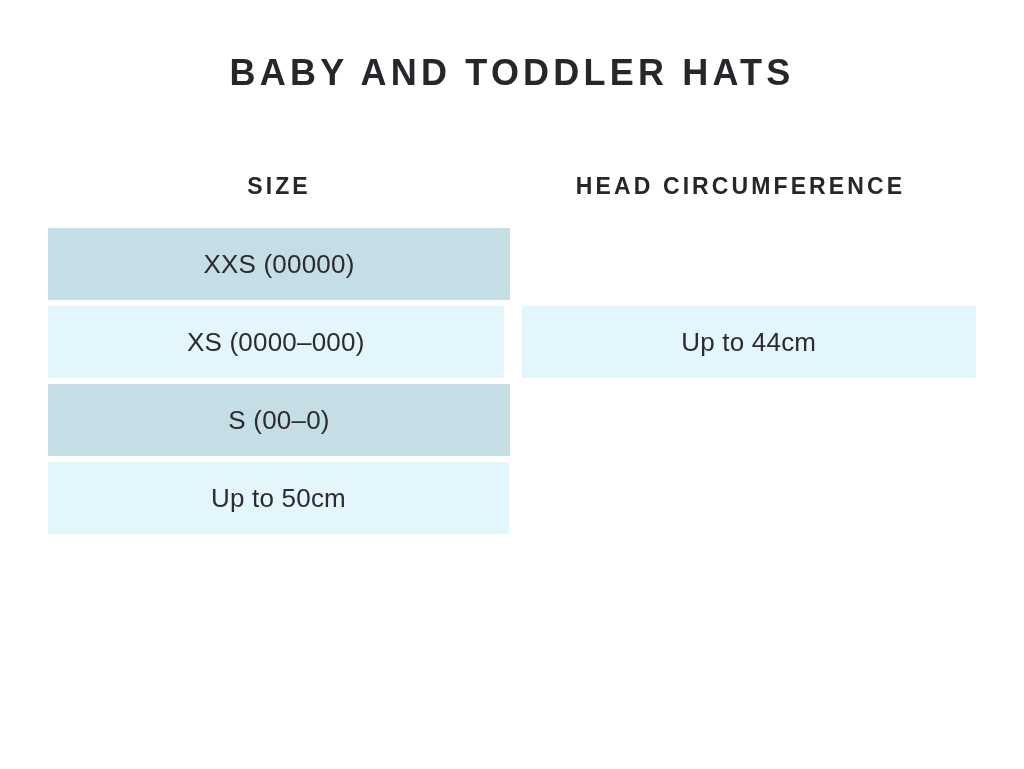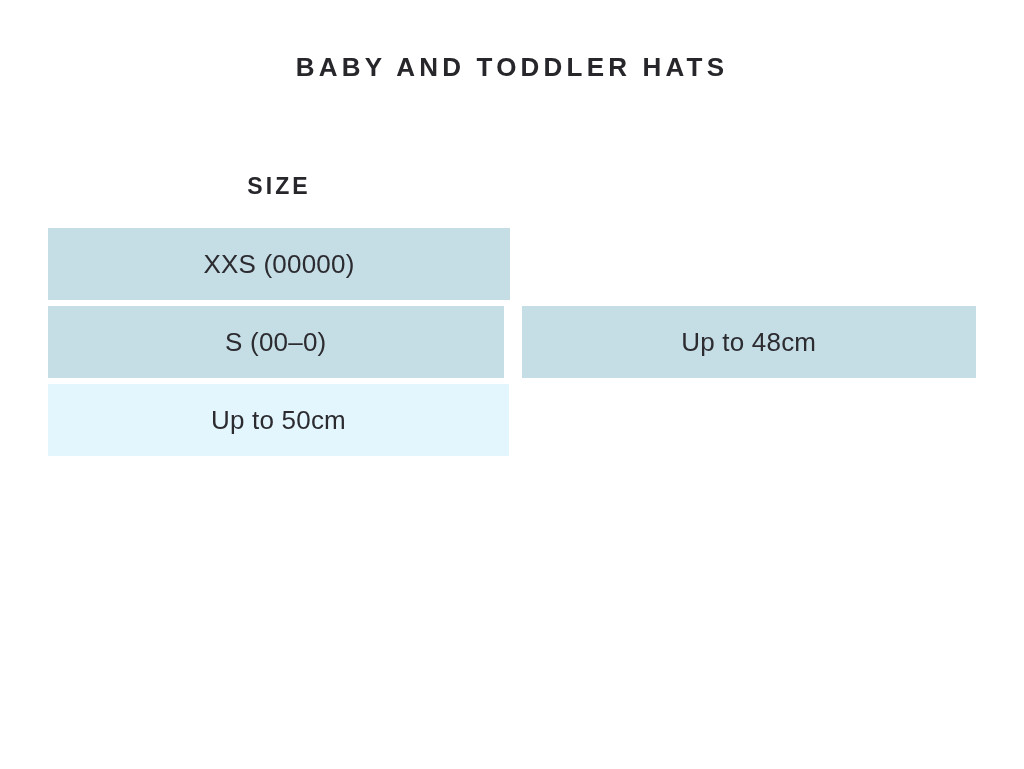--- a/index.html
+++ b/index.html
@@ -22,21 +22,21 @@
     background: #ffffff;
   }
 
   
   .chart-title {
     position: absolute;
     top: 52px;
     left: 0;
     width: 1024px;
     text-align: center;
-    font-size: 26px;
+    font-size: 36px;
     font-weight: 700;
     letter-spacing: 4.2px;
     color: #26262b;
     white-space: nowrap;
   }
 
   
   .header-row {
     position: absolute;
     top: 168px;
@@ -92,32 +92,36 @@
 </style>
 </head>
 <body>
 
 <div class="page">
 
   <div class="chart-title">BABY AND TODDLER HATS</div>
 
   <div class="header-row">
     <div class="header-cell col-size">SIZE</div>
+    <div class="header-cell col-circ">HEAD CIRCUMFERENCE</div>
   </div>
 
   <div class="size-table">
 
     <div class="table-row tone-dark">
       <div class="cell col-size">XXS (00000)</div>
     </div>
 
+    <div class="table-row tone-light">
+      <div class="cell col-size">XS (0000–000)</div>
+      <div class="cell col-circ">Up to 44cm</div>
+    </div>
 
     <div class="table-row tone-dark">
       <div class="cell col-size">S (00–0)</div>
-      <div class="cell col-circ">Up to 48cm</div>
     </div>
 
     <div class="table-row tone-light">
       <div class="cell col-circ">Up to 50cm</div>
     </div>
 
     <div class="table-row tone-dark">
     </div>
 
   </div>

